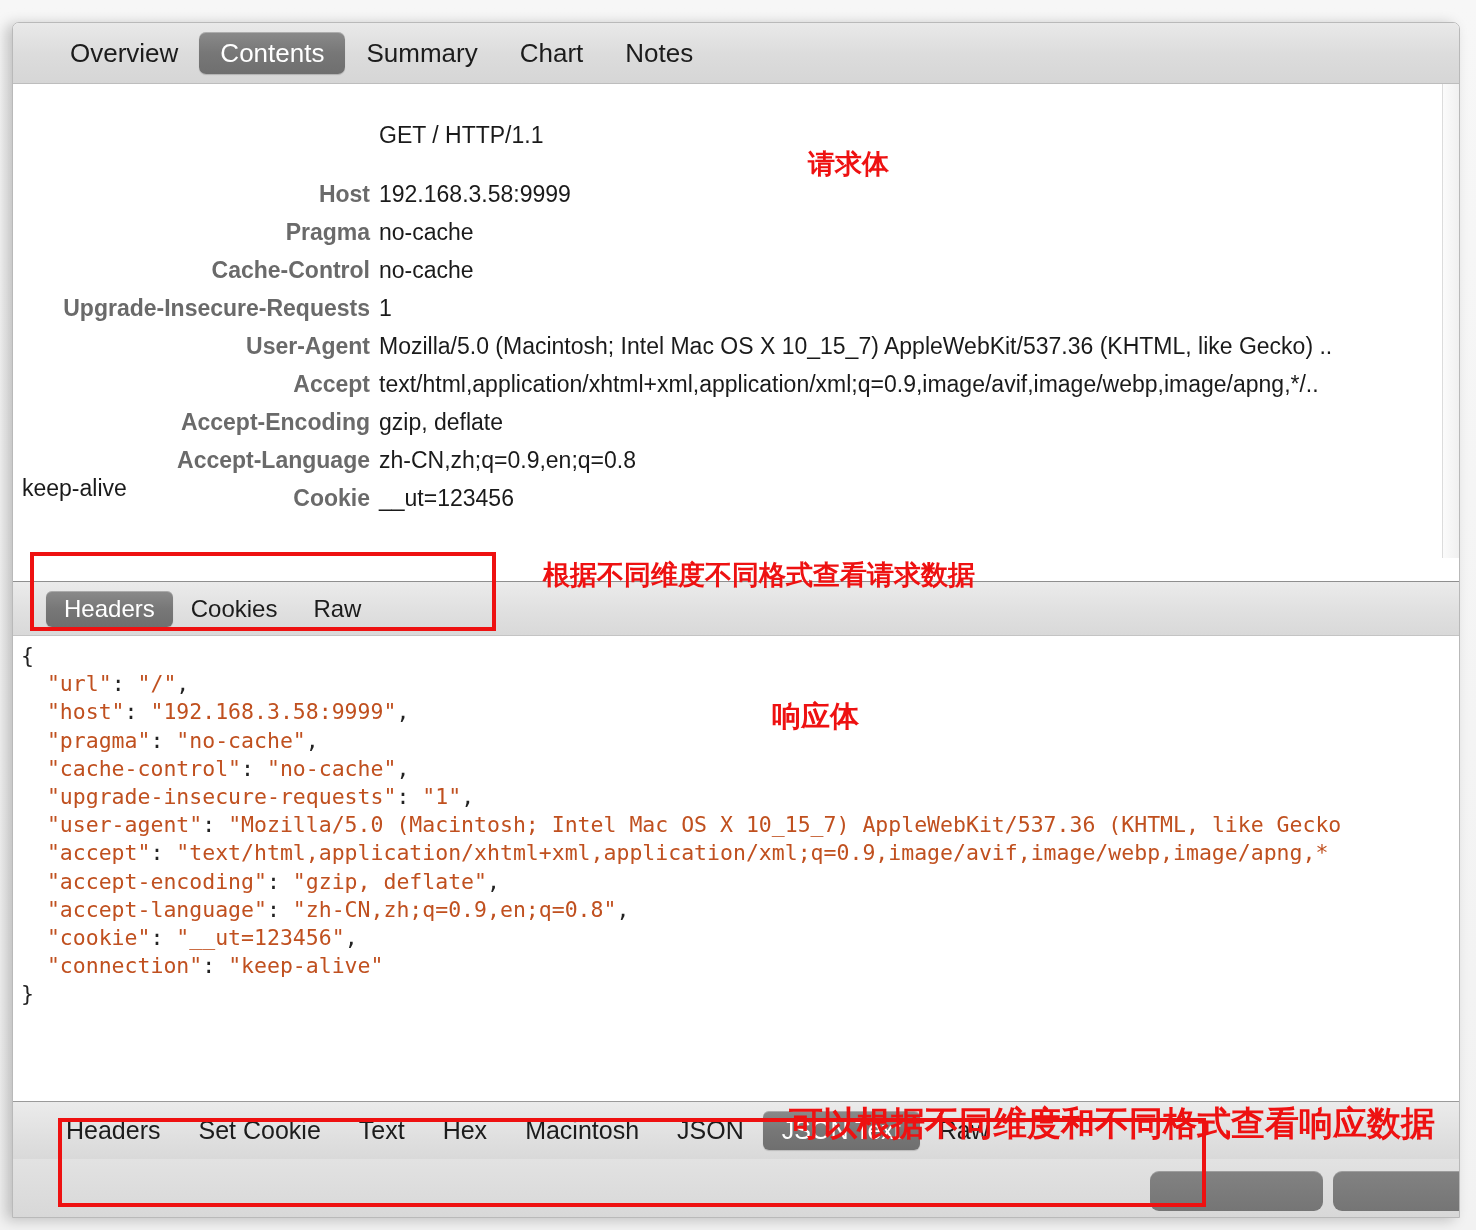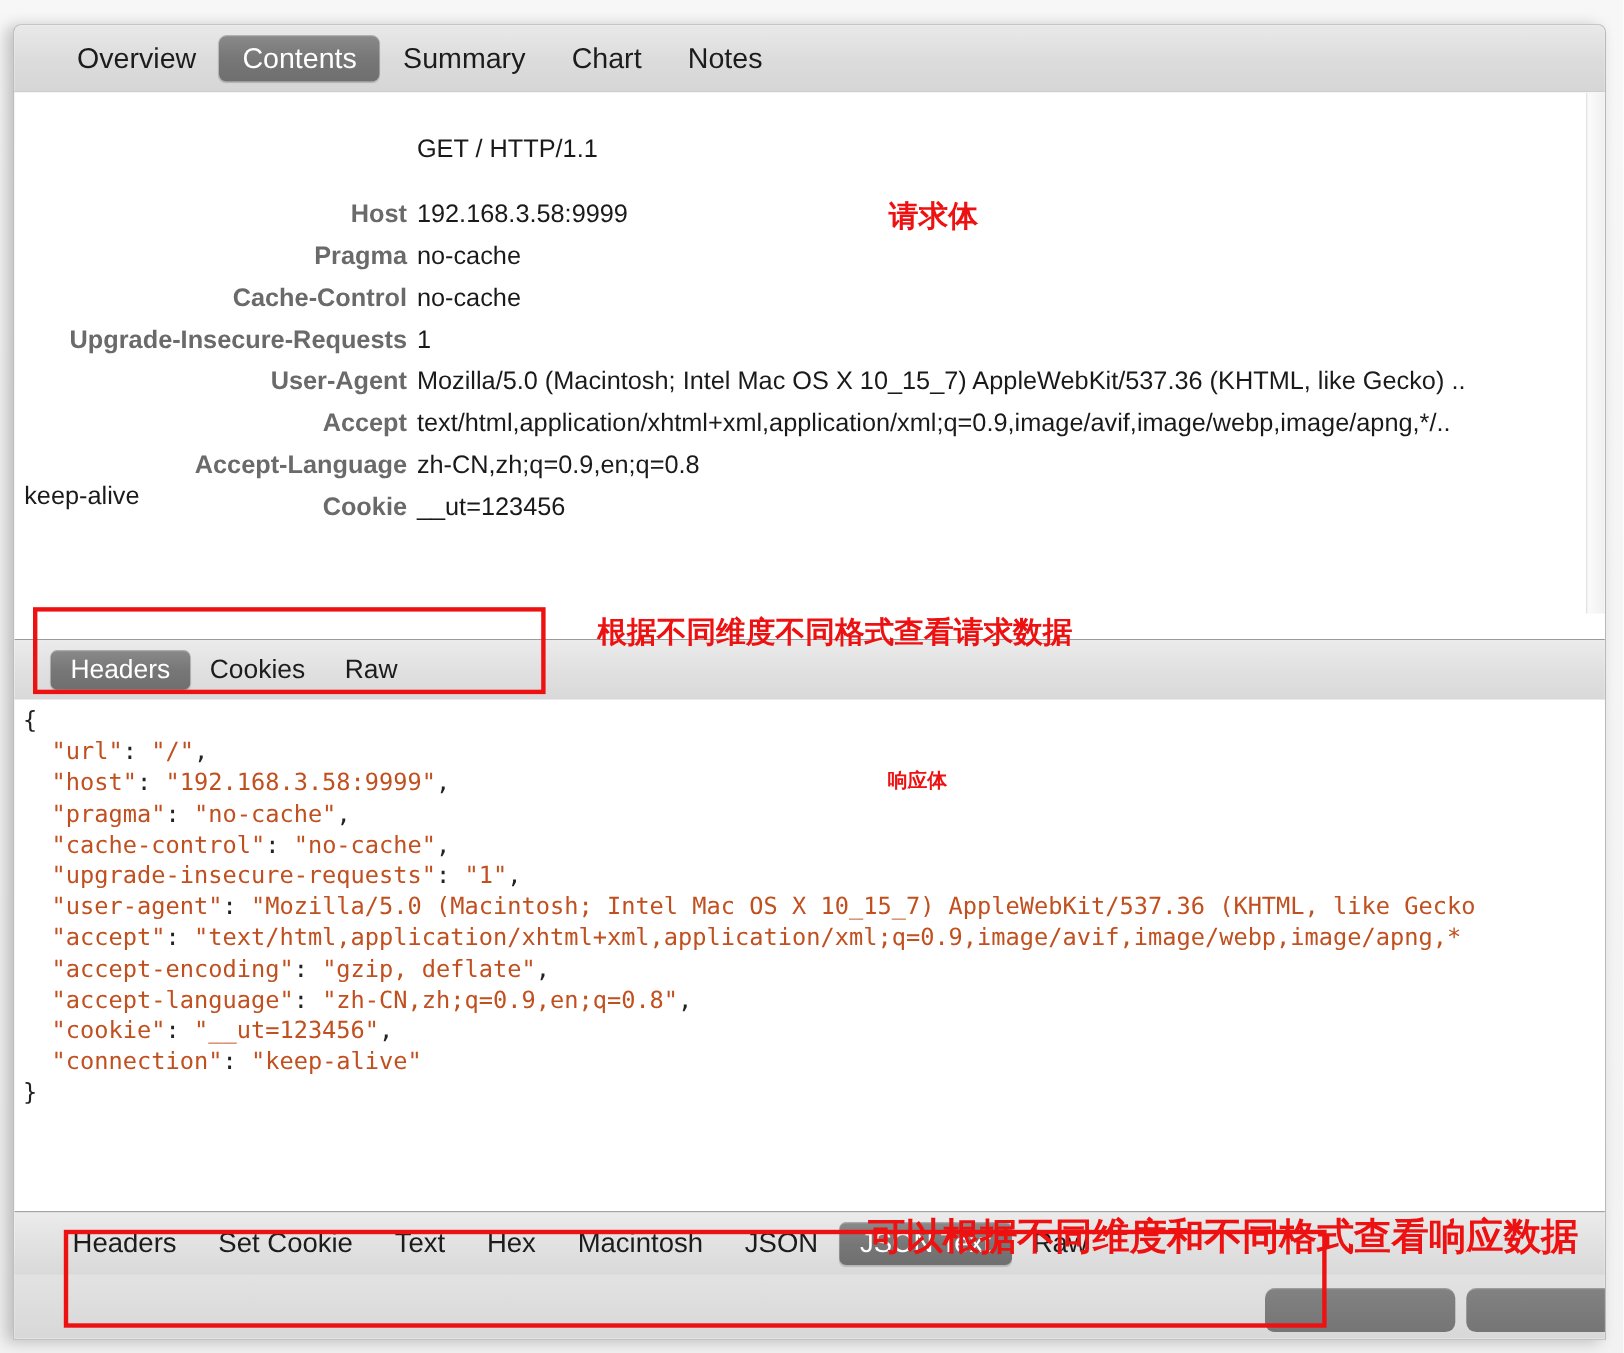--- a/index.html
+++ b/index.html
@@ -205,23 +205,23 @@
     border: 4px solid #ee1111;
     pointer-events: none;
   }
   .red-text {
     position: absolute;
     color: #ee1111;
     font-weight: bold;
     white-space: nowrap;
     font-family: "DejaVu Sans", sans-serif;
   }
-  #ann-req-body { left: 808px; top: 146px; font-size: 27px; margin-top: 32px; }
+  #ann-req-body { left: 808px; top: 146px; font-size: 27px; }
   #ann-req-view { left: 543px; top: 557px; font-size: 27px; }
-  #ann-resp-body { left: 807px; top: 697px; font-size: 18px; }
+  #ann-resp-body { left: 772px; top: 697px; font-size: 29px; }
   #ann-resp-view { left: 789px; top: 1073px; font-size: 34px; margin-top: 28px; }
 
   #box-mid { left: 30px; top: 552px; width: 466px; height: 79px; }
   #box-bot { left: 58px; top: 1118px; width: 1148px; height: 89px; }
 </style>
 </head>
 <body>
 
 <div id="root">
   <div class="window">
@@ -256,20 +256,24 @@
             <div class="hdr-name">Upgrade-Insecure-Requests</div>
             <div class="hdr-val">1</div>
           </div>
           <div class="hdr-row">
             <div class="hdr-name">User-Agent</div>
             <div class="hdr-val">Mozilla/5.0 (Macintosh; Intel Mac OS X 10_15_7) AppleWebKit/537.36 (KHTML, like Gecko) ..</div>
           </div>
           <div class="hdr-row">
             <div class="hdr-name">Accept</div>
             <div class="hdr-val">text/html,application/xhtml+xml,application/xml;q=0.9,image/avif,image/webp,image/apng,*/..</div>
+          </div>
+          <div class="hdr-row">
+            <div class="hdr-name">Accept-Encoding</div>
+            <div class="hdr-val">gzip, deflate</div>
           </div>
           <div class="hdr-row">
             <div class="hdr-name">Accept-Language</div>
             <div class="hdr-val">zh-CN,zh;q=0.9,en;q=0.8</div>
           </div>
           <div class="hdr-row">
             <div class="hdr-name">Cookie</div>
             <div class="hdr-val">__ut=123456</div>
           </div>
           <div class="hdr-row">

